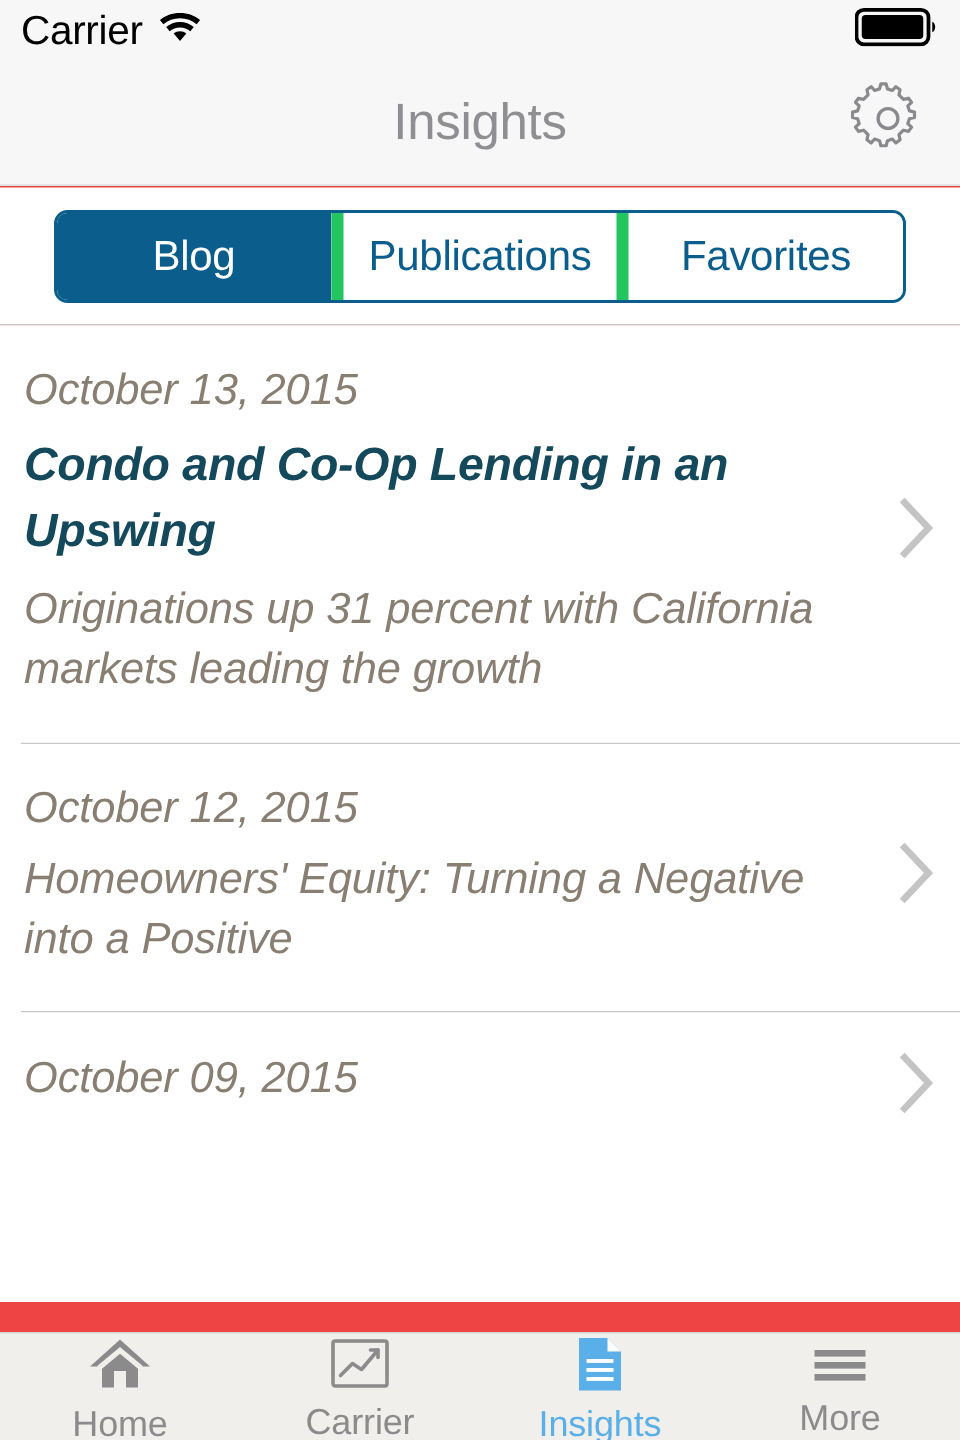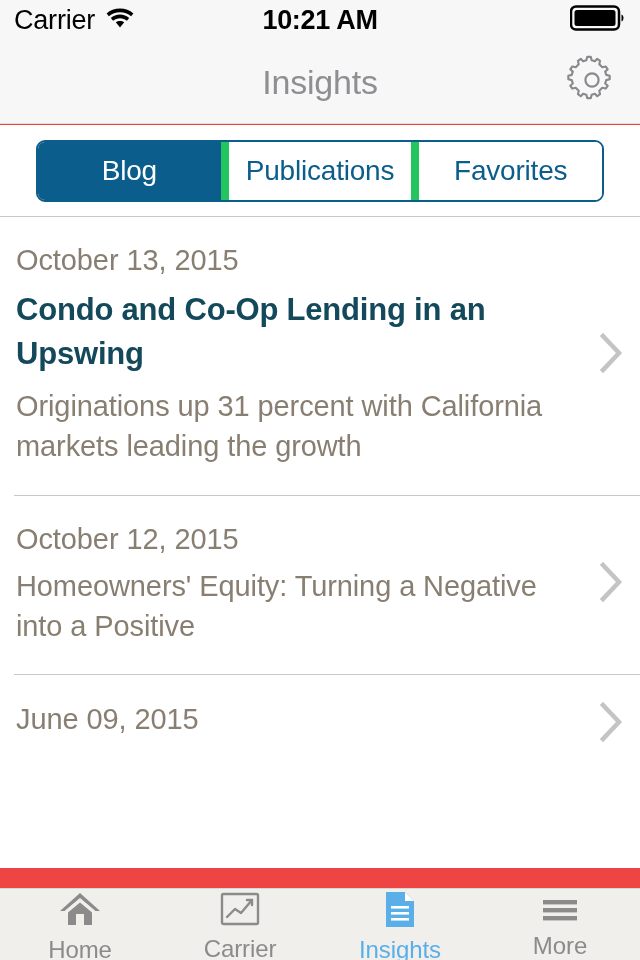--- a/index.html
+++ b/index.html
@@ -152,20 +152,21 @@
     display: flex;
     align-items: center;
     box-sizing: border-box;
     padding: 26px 0 28px 16px;
     background: #ffffff;
   }
   .item-body {
     flex: 1 1 auto;
     padding-right: 18px;
     min-width: 0;
+    font-style: italic;
   }
   .item-date {
     font-size: 29px;
     color: #887e72;
     letter-spacing: -0.1px;
     line-height: 1.18;
     margin-bottom: 11px;
   }
   .item-title {
     font-size: 31px;
@@ -231,21 +232,20 @@
     <div class="status-left">
       <span class="carrier-label">Carrier</span>
       <span class="wifi-icon">
         <svg width="30" height="24" viewBox="0 0 30 24">
           <path d="M15 6.2c4.2 0 8.1 1.5 11.1 4l2.3-2.8C24.9 4.3 20.2 2.6 15 2.6S5.1 4.3 1.6 7.4l2.3 2.8c3-2.5 6.9-4 11.1-4z" fill="#000"></path>
           <path d="M15 12.3c2.6 0 5 0.9 6.9 2.5l2.3-2.8C21.7 9.8 18.5 8.6 15 8.6s-6.7 1.2-9.2 3.4l2.3 2.8c1.9-1.6 4.3-2.5 6.9-2.5z" fill="#000"></path>
           <path d="M15 21.4l4.2-5.1c-1.2-0.9-2.6-1.4-4.2-1.4s-3 0.5-4.2 1.4L15 21.4z" fill="#000"></path>
         </svg>
       </span>
     </div>
-    <div class="status-center">10:21 AM</div>
     <div class="status-right">
       <span>
         <svg width="56" height="26" viewBox="0 0 56 26">
           <rect x="1" y="1.5" width="48" height="23" rx="5" ry="5" fill="none" stroke="#000" stroke-width="2.5"></rect>
           <rect x="4.5" y="5" width="41" height="16" rx="2.5" ry="2.5" fill="#000"></rect>
           <path d="M51.5 9.5c2.6 0.8 2.6 6.2 0 7z" fill="#000"></path>
         </svg>
       </span>
     </div>
   </div>
@@ -309,21 +309,21 @@
             <polyline points="5,4 21,21 5,38" fill="none" stroke="#c4c4c4" stroke-width="4.5" stroke-linecap="square"></polyline>
           </svg>
         </span>
       </div>
     </div>
 
     <div class="sep"></div>
 
     <div class="list-item">
       <div class="item-body">
-        <div class="item-date">June 09, 2015</div>
+        <div class="item-date">October 09, 2015</div>
       </div>
       <div class="chevron-cell">
         <span>
           <svg width="26" height="42" viewBox="0 0 26 42">
             <polyline points="5,4 21,21 5,38" fill="none" stroke="#c4c4c4" stroke-width="4.5" stroke-linecap="square"></polyline>
           </svg>
         </span>
       </div>
     </div>
 

